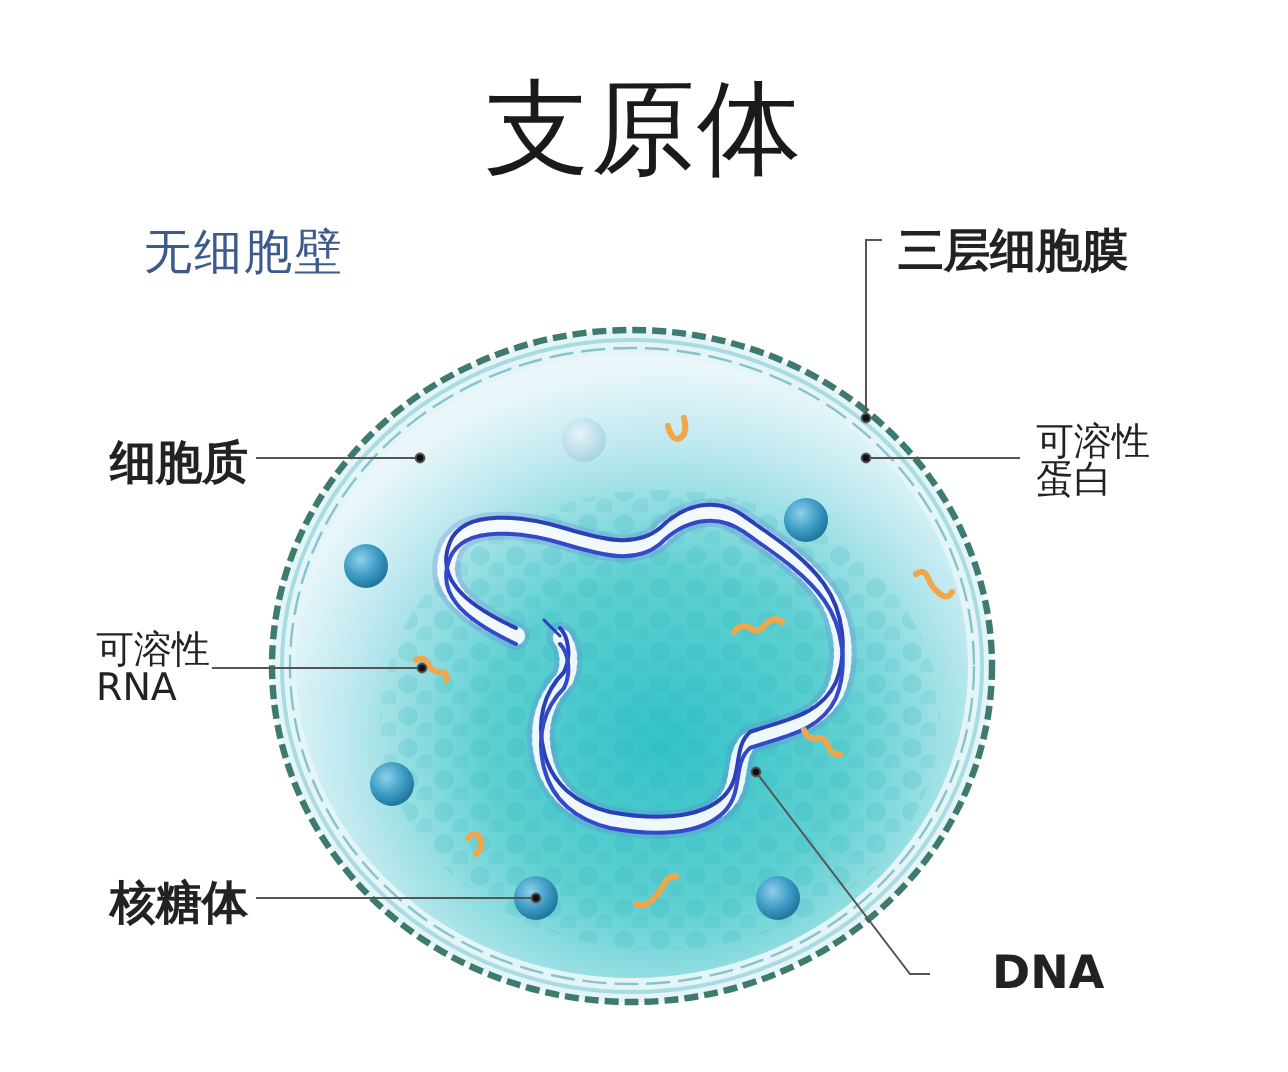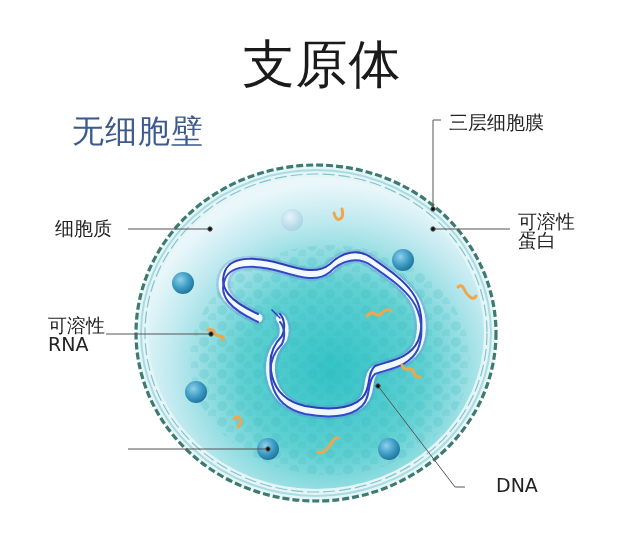--- a/index.html
+++ b/index.html
@@ -1,24 +1,24 @@
 <!DOCTYPE html>
 <html><head>
   <meta charset="utf-8">
   <style>
     html, body { margin: 0; padding: 0; background: #ffffff; }
     body { width: 644px; height: 536px; position: relative; overflow: hidden;
            font-family: "DejaVu Sans", "Liberation Sans", sans-serif; }
     .stage { position: absolute; left: 0; top: 0; width: 644px; height: 536px; }
     .title { position: absolute; left: 0; width: 644px; top: 30px; text-align: center;
              font-size: 52px; color: #1a1a1a; font-weight: 400; letter-spacing: 1px; }
-    .subtitle { position: absolute; left: 72px; top: 110px; font-size: 32px; color: #3c5a8c;
+    .subtitle { position: absolute; left: 72px; top: 110px; font-size: 24px; color: #3c5a8c;
                 font-weight: 400; letter-spacing: 1px; }
     .label { position: absolute; color: #222; font-weight: 400; }
-    .label.big { font-size: 19px; }
+    .label.big { font-size: 23px; font-weight: bold; }
     .label.small { font-size: 19px; line-height: 19px; }
     svg.diagram { position: absolute; left: 0; top: 0; }
   </style>
 </head>
 <body>
 
 <div class="stage">
 
   <div class="title">支原体</div>
   <div class="subtitle">无细胞壁</div>
@@ -116,16 +116,17 @@
     <div>蛋白</div>
   </div>
 
   <div class="label big" style="left:55px; top:216px;text-align:center;">细胞质</div>
 
   <div class="label small" style="left:48px; top:316px;">
     <div>可溶性</div>
     <div>RNA</div>
   </div>
 
+  <div class="label big" style="left:55px; top:436px;">核糖体</div>
 
   <div class="label big" style="left:496px; top:474px;">DNA</div>
 
 </div>
 
 </body></html>

